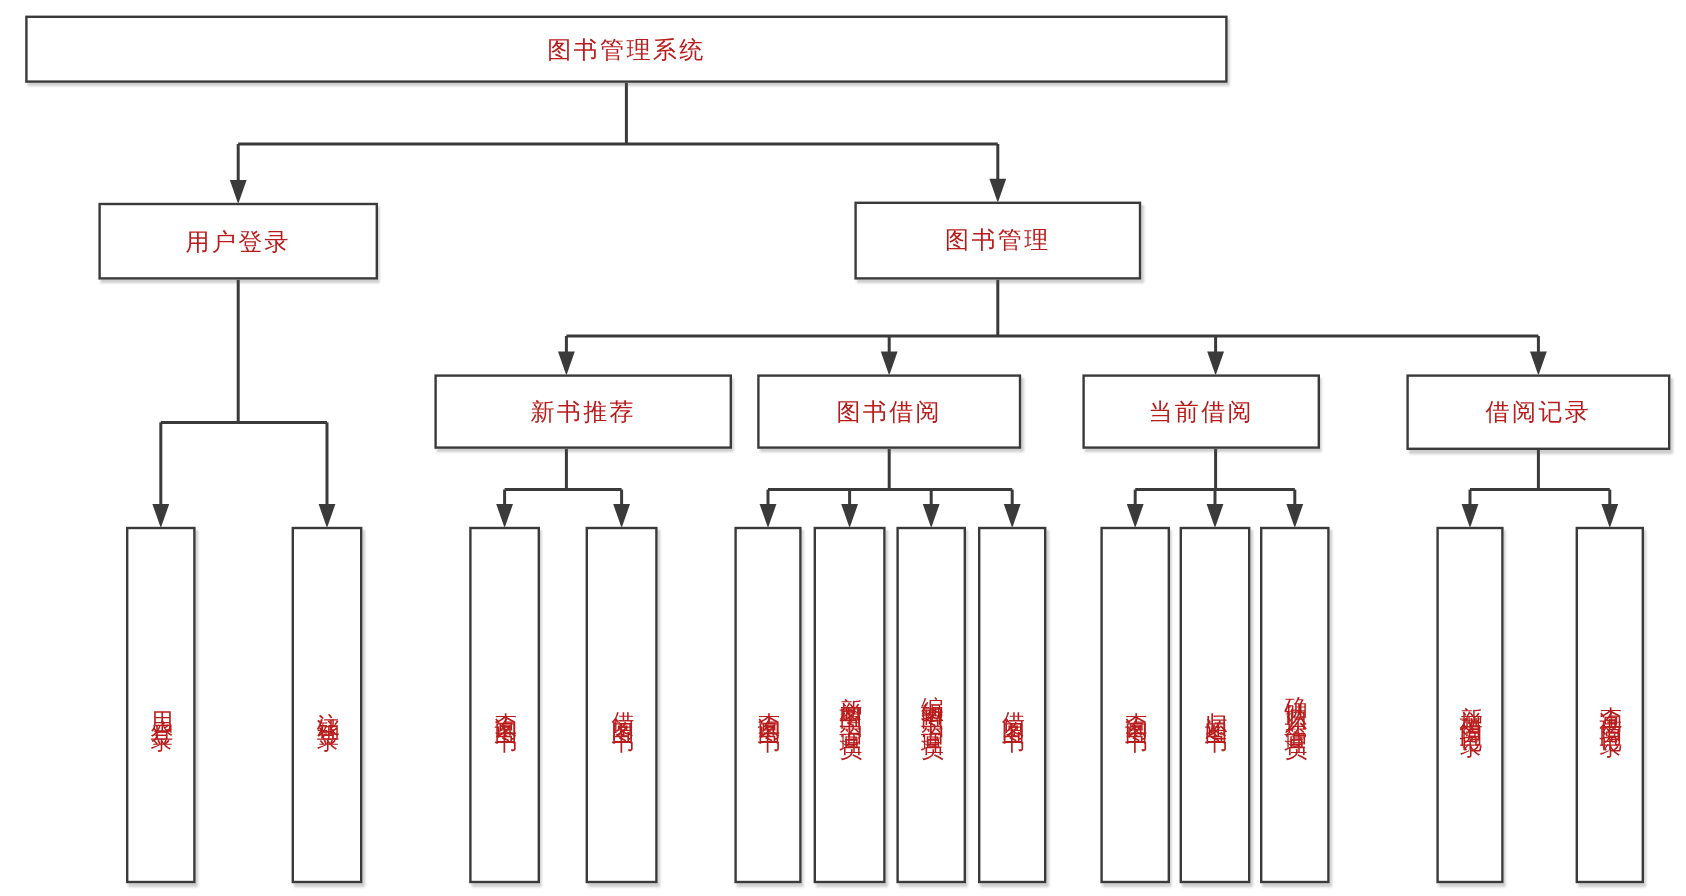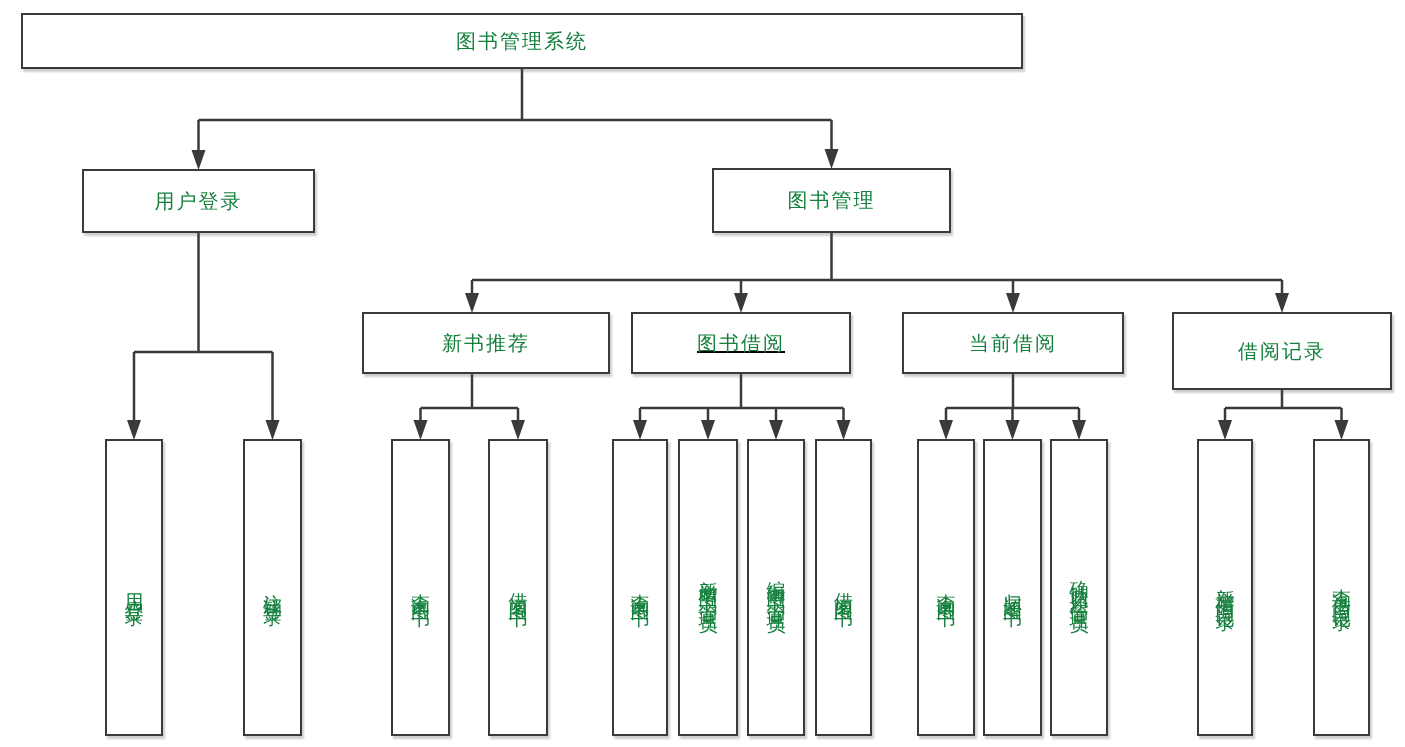--- a/index.html
+++ b/index.html
@@ -18,21 +18,21 @@
     position:absolute;
     box-sizing:border-box;
     border:2px solid #3a3a3a;
     background:#ffffff;
     display:flex; align-items:center; justify-content:center;
     box-shadow:2px 3px 2px rgba(90,90,90,0.30);
     z-index:2;
   }
   .node-label {
     font-size:20px;
-    color:#15803d;
+    color:#b91c1c;
     letter-spacing:2px;
     white-space:nowrap;
     text-align:right;
   }
   .node.vertical .node-label {
     writing-mode:vertical-rl;
     text-orientation:mixed;
     font-size:19px;
     letter-spacing:5px;
   }
@@ -110,27 +110,27 @@
     </div>
     <div class="node" style="left: 82px; top: 169px; width: 233px; height: 64px;">
       <span class="node-label">用户登录</span>
     </div>
     <div class="node" style="left: 712px; top: 168px; width: 239px; height: 65px; font-family: Liberation Mono, monospace;">
       <span class="node-label">图书管理</span>
     </div>
     <div class="node" style="left: 362px; top: 312px; width: 248px; height: 62px;">
       <span class="node-label">新书推荐</span>
     </div>
-    <div class="node" style="left: 631px; top: 312px; width: 220px; height: 62px; text-decoration: underline;">
+    <div class="node" style="left: 631px; top: 312px; width: 220px; height: 62px;">
       <span class="node-label">图书借阅</span>
     </div>
-    <div class="node" style="left: 902px; top: 312px; width: 222px; height: 62px;">
+    <div class="node" style="left: 902px; top: 312px; width: 198px; height: 62px;">
       <span class="node-label">当前借阅</span>
     </div>
-    <div class="node" style="left: 1172px; top: 312px; width: 220px; height: 78px;">
+    <div class="node" style="left: 1172px; top: 312px; width: 220px; height: 63px;">
       <span class="node-label">借阅记录</span>
     </div>
     <div class="node vertical" style="left: 105px; top: 439px; width: 58px; height: 297px;">
       <span class="node-label">用户登录</span>
     </div>
     <div class="node vertical" style="left: 243px; top: 439px; width: 59px; height: 297px;">
       <span class="node-label">注销登录</span>
     </div>
     <div class="node vertical" style="left: 391px; top: 439px; width: 59px; height: 297px;">
       <span class="node-label">查询图书</span>

